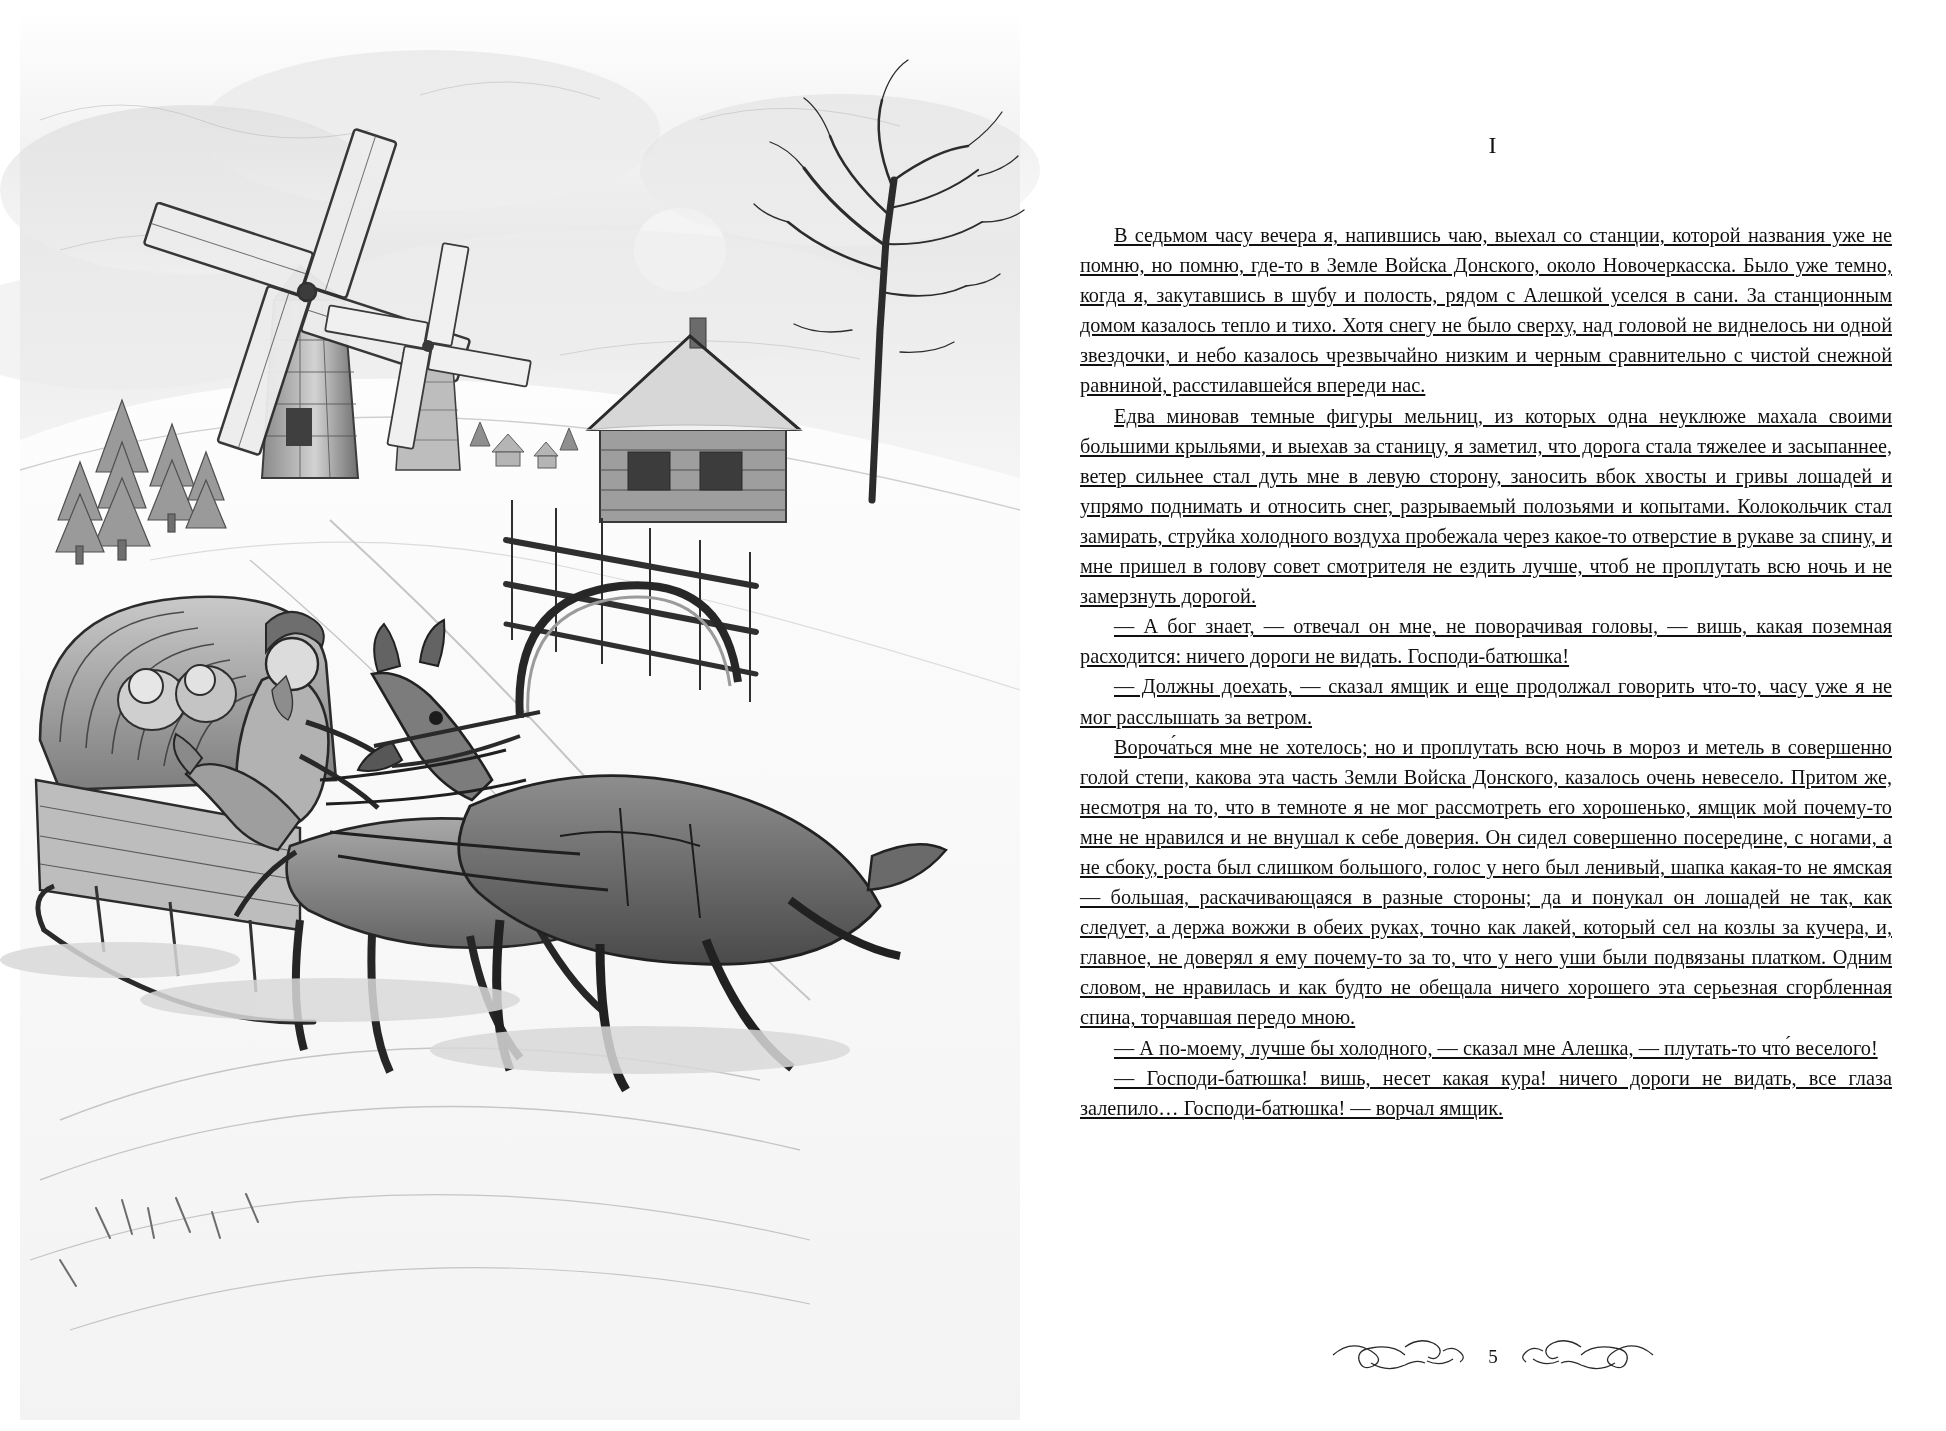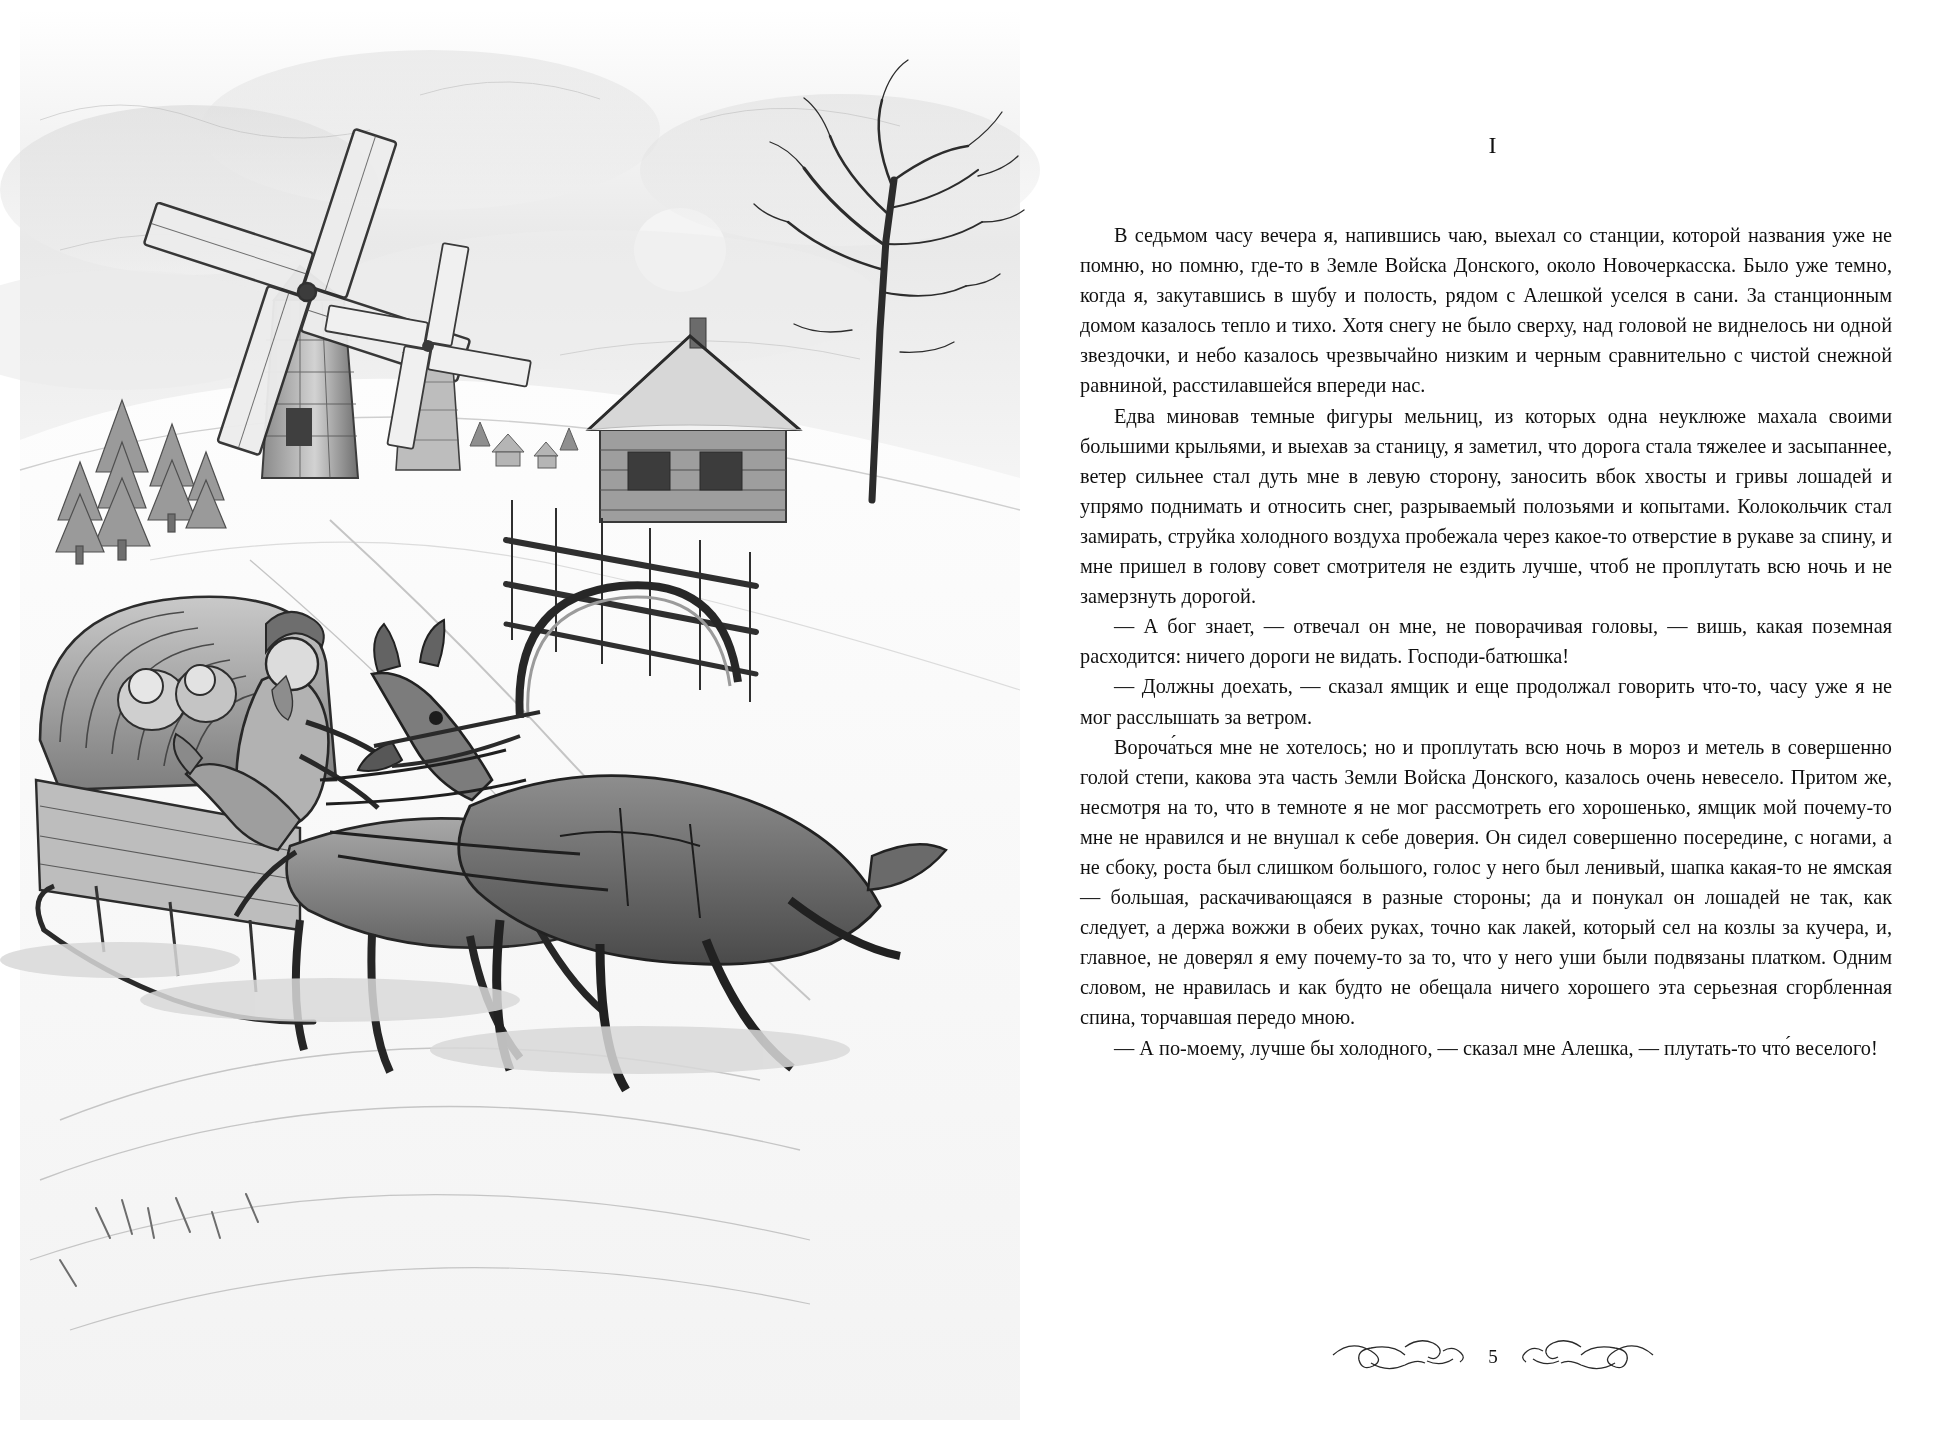--- a/index.html
+++ b/index.html
@@ -69,20 +69,21 @@
     font-size: 20.3px;
     line-height: 30.1px;
     text-align: justify;
     text-justify: inter-word;
     hyphens: manual;
     color: #101010;
   }
   .textblock p {
     margin: 0;
     text-indent: 34px;
+    text-decoration: underline;
   }
   .footer {
     position: absolute;
     left: 0;
     right: 0;
     bottom: 52px;
     display: flex;
     align-items: center;
     justify-content: center;
     gap: 0px;
@@ -411,20 +412,21 @@
 
     <div class="chapter-number">I</div>
 
     <div class="textblock">
       <p>В седьмом часу вечера я, напившись чаю, выехал со станции, которой названия уже не помню, но помню, где-то в Земле Войска Донского, около Новочеркасска. Было уже темно, когда я, закутавшись в шубу и полость, рядом с Алешкой уселся в сани. За станционным домом казалось тепло и тихо. Хотя снегу не было сверху, над головой не виднелось ни одной звездочки, и небо казалось чрезвычайно низким и черным сравнительно с чистой снежной равниной, расстилавшейся впереди нас.</p>
       <p>Едва миновав темные фигуры мельниц, из которых одна неуклюже махала своими большими крыльями, и выехав за станицу, я заметил, что дорога стала тяжелее и засыпаннее, ветер сильнее стал дуть мне в левую сторону, заносить вбок хвосты и гривы лошадей и упрямо поднимать и относить снег, разрываемый полозьями и копытами. Колокольчик стал замирать, струйка холодного воздуха пробежала через какое-то отверстие в рукаве за спину, и мне пришел в голову совет смотрителя не ездить лучше, чтоб не проплутать всю ночь и не замерзнуть дорогой.</p>
       <p>— А бог знает, — отвечал он мне, не поворачивая головы, — вишь, какая поземная расходится: ничего дороги не видать. Господи-батюшка!</p>
       <p>— Должны доехать, — сказал ямщик и еще продолжал говорить что-то, часу уже я не мог расслышать за ветром.</p>
       <p>Вороча́ться мне не хотелось; но и проплутать всю ночь в мороз и метель в совершенно голой степи, какова эта часть Земли Войска Донского, казалось очень невесело. Притом же, несмотря на то, что в темноте я не мог рассмотреть его хорошенько, ямщик мой почему-то мне не нравился и не внушал к себе доверия. Он сидел совершенно посередине, с ногами, а не сбоку, роста был слишком большого, голос у него был ленивый, шапка какая-то не ямская — большая, раскачивающаяся в разные стороны; да и понукал он лошадей не так, как следует, а держа вожжи в обеих руках, точно как лакей, который сел на козлы за кучера, и, главное, не доверял я ему почему-то за то, что у него уши были подвязаны платком. Одним словом, не нравилась и как будто не обещала ничего хорошего эта серьезная сгорбленная спина, торчавшая передо мною.</p>
       <p>— А по-моему, лучше бы холодного, — сказал мне Алешка, — плутать-то что́ веселого!</p>
+      <p>— Господи-батюшка! вишь, несет какая кура! ничего дороги не видать, все глаза залепило… Господи-батюшка! — ворчал ямщик.</p>
     </div>
 
     <div class="footer">
       <span class="orn">
         <svg width="140" height="40" viewBox="0 0 140 40" aria-hidden="true">
           <g fill="none" stroke="#2a2a2a" stroke-width="1.3">
             <path d="M2 20 q18 -16 38 -4 q14 9 2 15 q-11 5 -14 -6 q-2 -10 12 -12 q22 -4 34 7"></path>
             <path d="M40 28 q16 10 34 2 q12 -6 20 -2"></path>
             <path d="M74 12 q14 -10 28 -4 q10 5 6 12 q-4 6 -11 2"></path>
             <path d="M96 26 q14 6 26 -2"></path>

